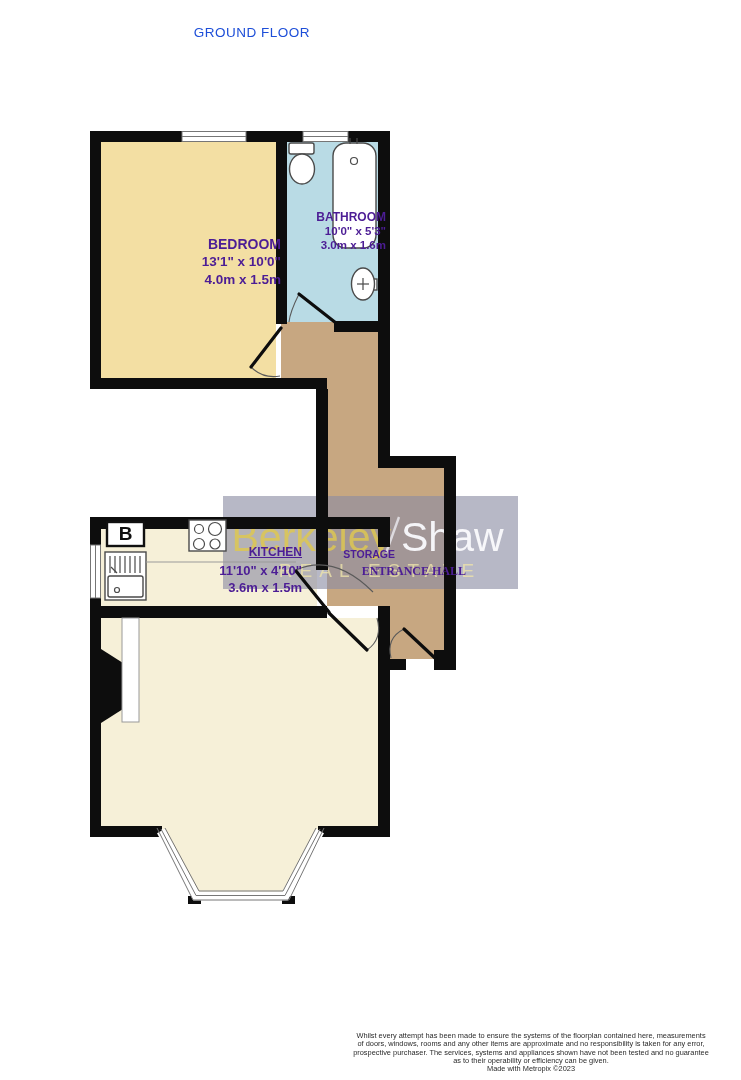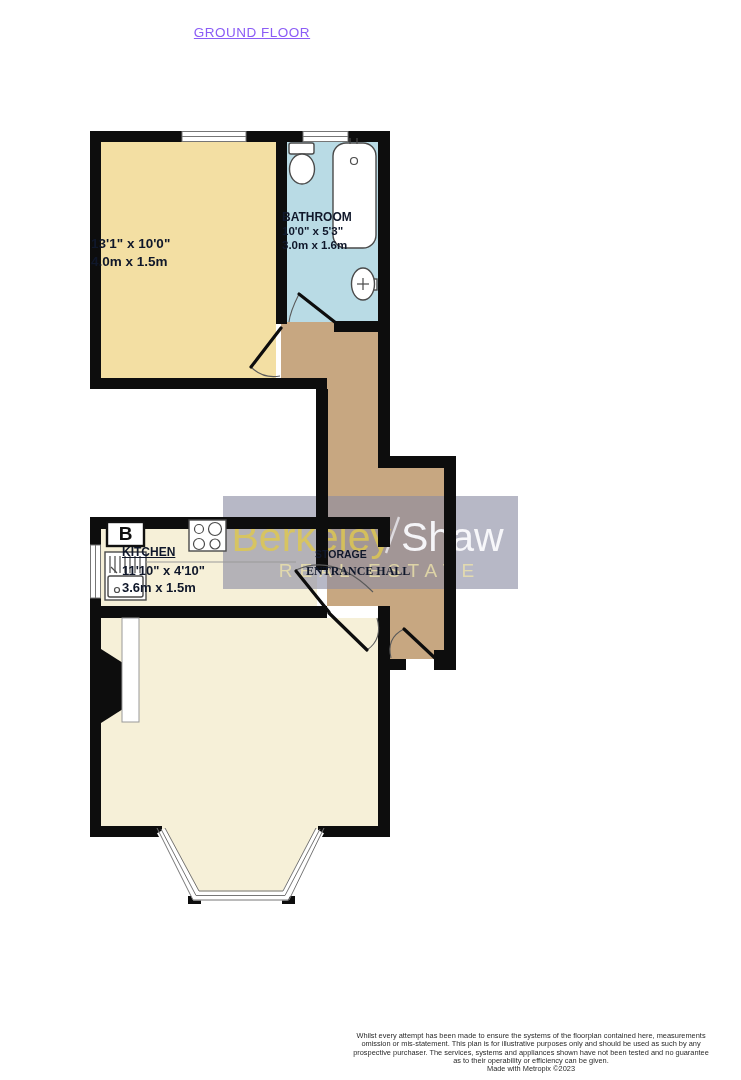--- a/index.html
+++ b/index.html
@@ -1,21 +1,21 @@
 <!DOCTYPE html>
 <html><head>
 <meta charset="utf-8">
 <style>
   html,body{margin:0;padding:0;background:#ffffff;}
   .stage{position:relative;width:741px;height:1080px;background:#ffffff;overflow:hidden;
          font-family:"Liberation Sans",sans-serif;}
   .plan-svg{position:absolute;left:0;top:0;}
   .page-title{position:absolute;left:152px;top:25px;width:200px;text-align:center;
-              font-size:13.5px;color:#8b5cf6;letter-spacing:.5px;text-decoration:underline;}
-  .room-label{position:absolute;text-align:left;font-weight:bold;color:#0f172a;line-height:18px;}
+              font-size:13.5px;color:#1d4ed8;letter-spacing:.5px;}
+  .room-label{position:absolute;text-align:right;font-weight:bold;color:#4c1d95;line-height:18px;}
   .room-label .rm{font-size:14px;}
   .room-label .dim{font-size:13.5px;}
   .lbl-bedroom{left:91px;top:235px;width:190px;}
   .lbl-bathroom{left:282px;top:211px;width:104px;line-height:13.8px;}
   .lbl-bathroom .rm{font-size:12px;}
   .lbl-bathroom .dim{font-size:11.5px;}
   .lbl-kitchen{left:122px;top:544px;width:180px;line-height:17.5px;}
   .lbl-kitchen .rm{font-size:12px;text-decoration:underline;}
   .lbl-kitchen .dim{font-size:13px;}
   .lbl-storage{left:315px;top:534px;width:80px;line-height:12px;margin-top:14px;}
@@ -174,20 +174,21 @@
       <g>
         <path class="door-arc" d="M 404,629 Q 386,638 391,658"></path>
         <line class="door-leaf" x1="404" y1="629" x2="436" y2="659"></line>
       </g>
     </g>
   </svg>
 
   <div class="page-title">GROUND FLOOR</div>
 
   <div class="room-label lbl-bedroom">
+    <div class="rm">BEDROOM</div>
     <div class="dim">13'1"  x 10'0"</div>
     <div class="dim">4.0m  x 1.5m</div>
   </div>
 
   <div class="room-label lbl-bathroom">
     <div class="rm">BATHROOM</div>
     <div class="dim">10'0"  x 5'3"</div>
     <div class="dim">3.0m  x 1.6m</div>
   </div>
 
@@ -201,19 +202,19 @@
     <div class="rm">STORAGE</div>
   </div>
 
   <div class="room-label lbl-hall">
     <div class="rm">ENTRANCE HALL</div>
   </div>
 
 
   <div class="footer">
     <div>Whilst every attempt has been made to ensure the systems of the floorplan contained here, measurements</div>
-    <div>omission or mis-statement. This plan is for illustrative purposes only and should be used as such by any</div>
+    <div>of doors, windows, rooms and any other items are approximate and no responsibility is taken for any error,</div>
     <div>prospective purchaser. The services, systems and appliances shown have not been tested and no guarantee</div>
     <div>as to their operability or efficiency can be given.</div>
     <div>Made with Metropix ©2023</div>
   </div>
 
 </div>
 
 </body></html>

